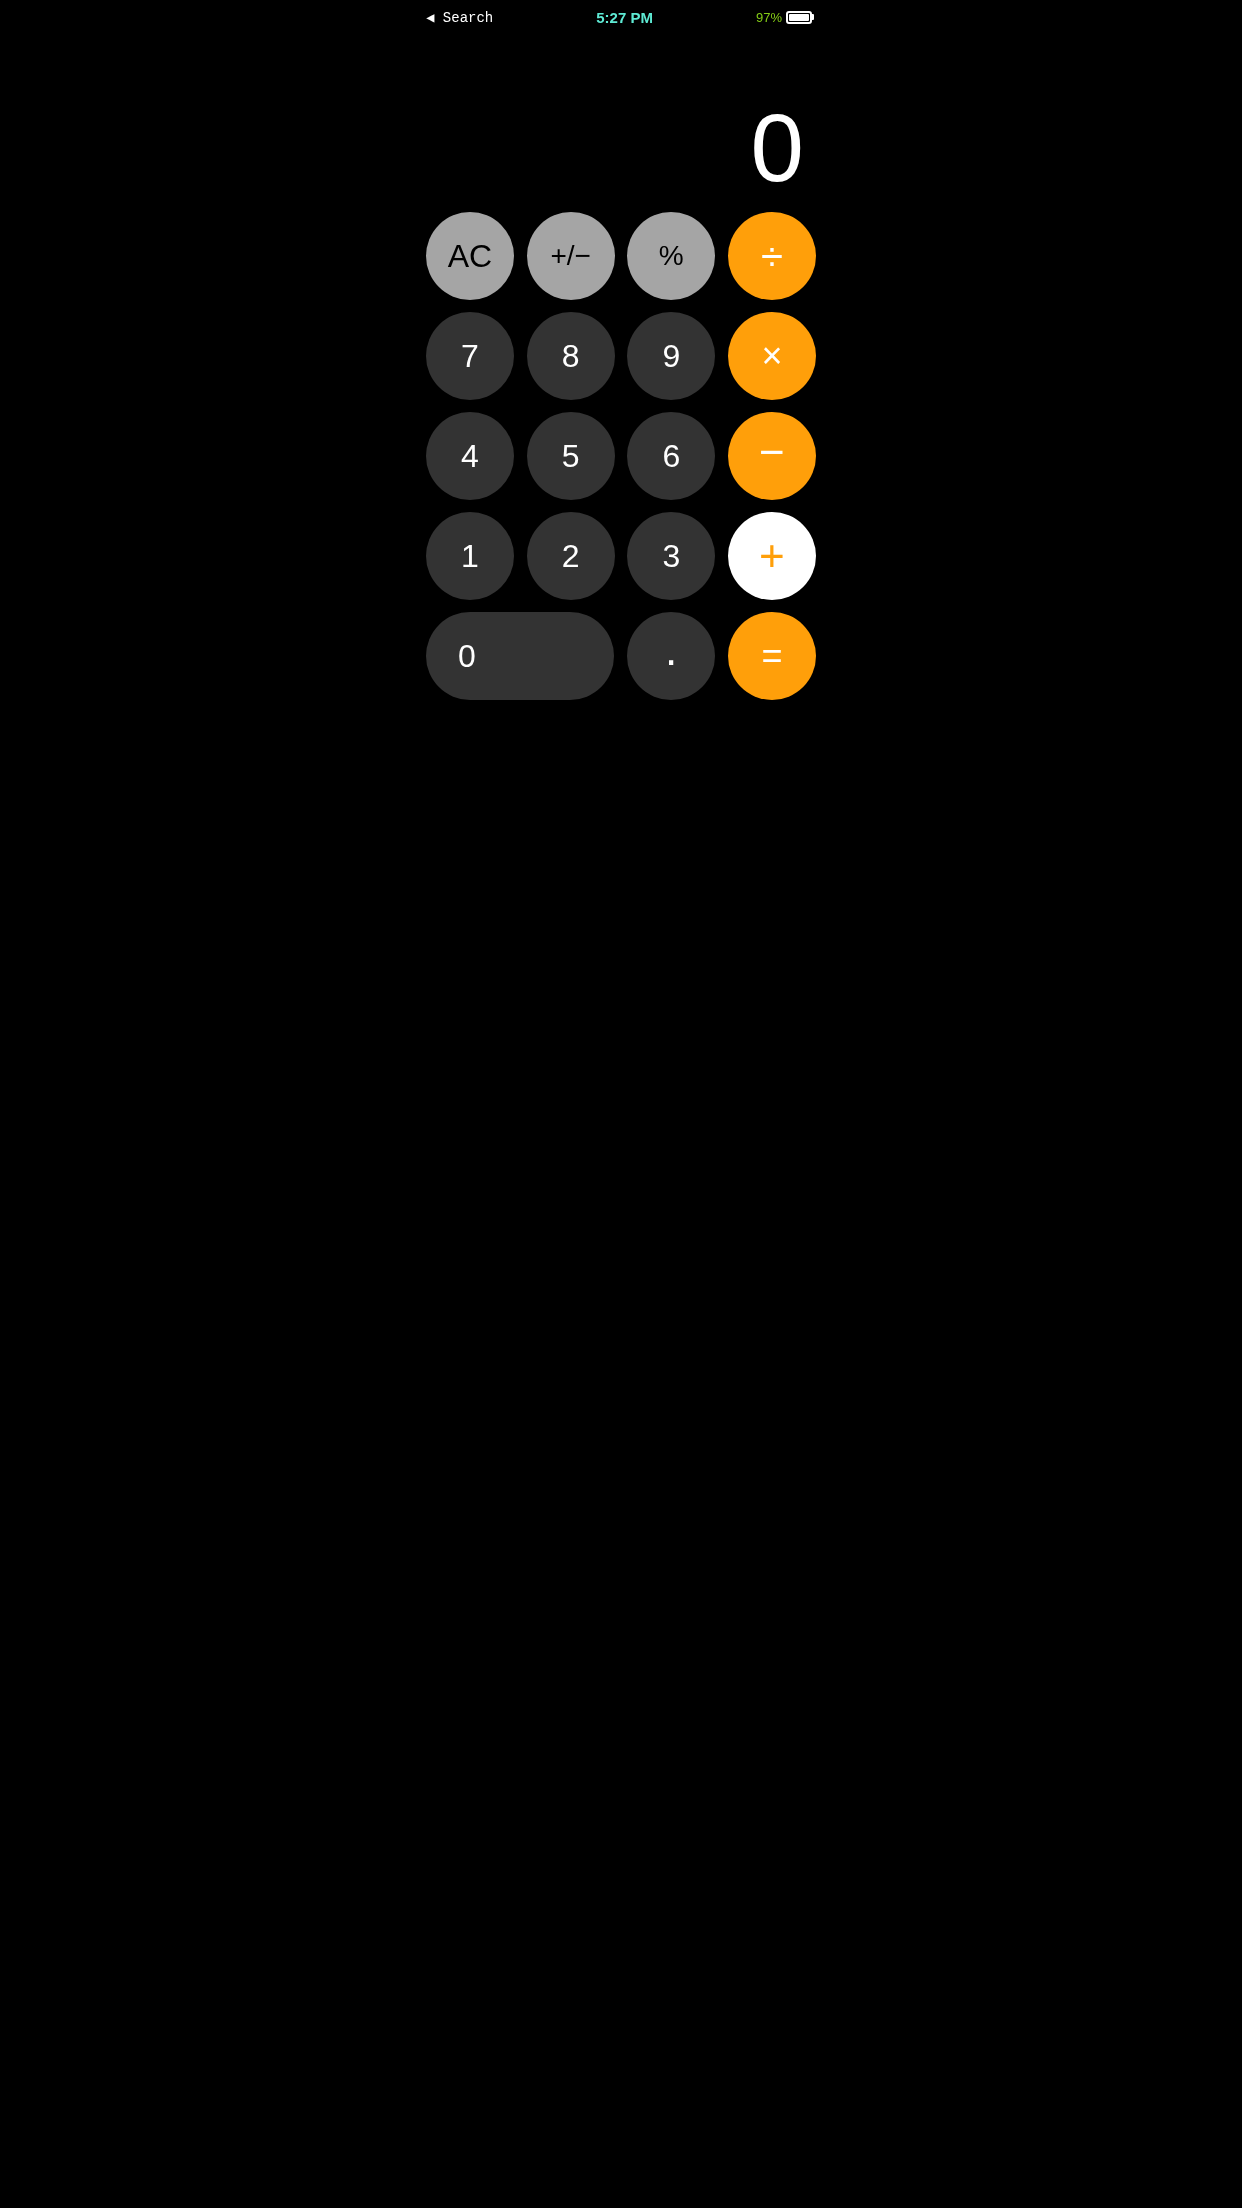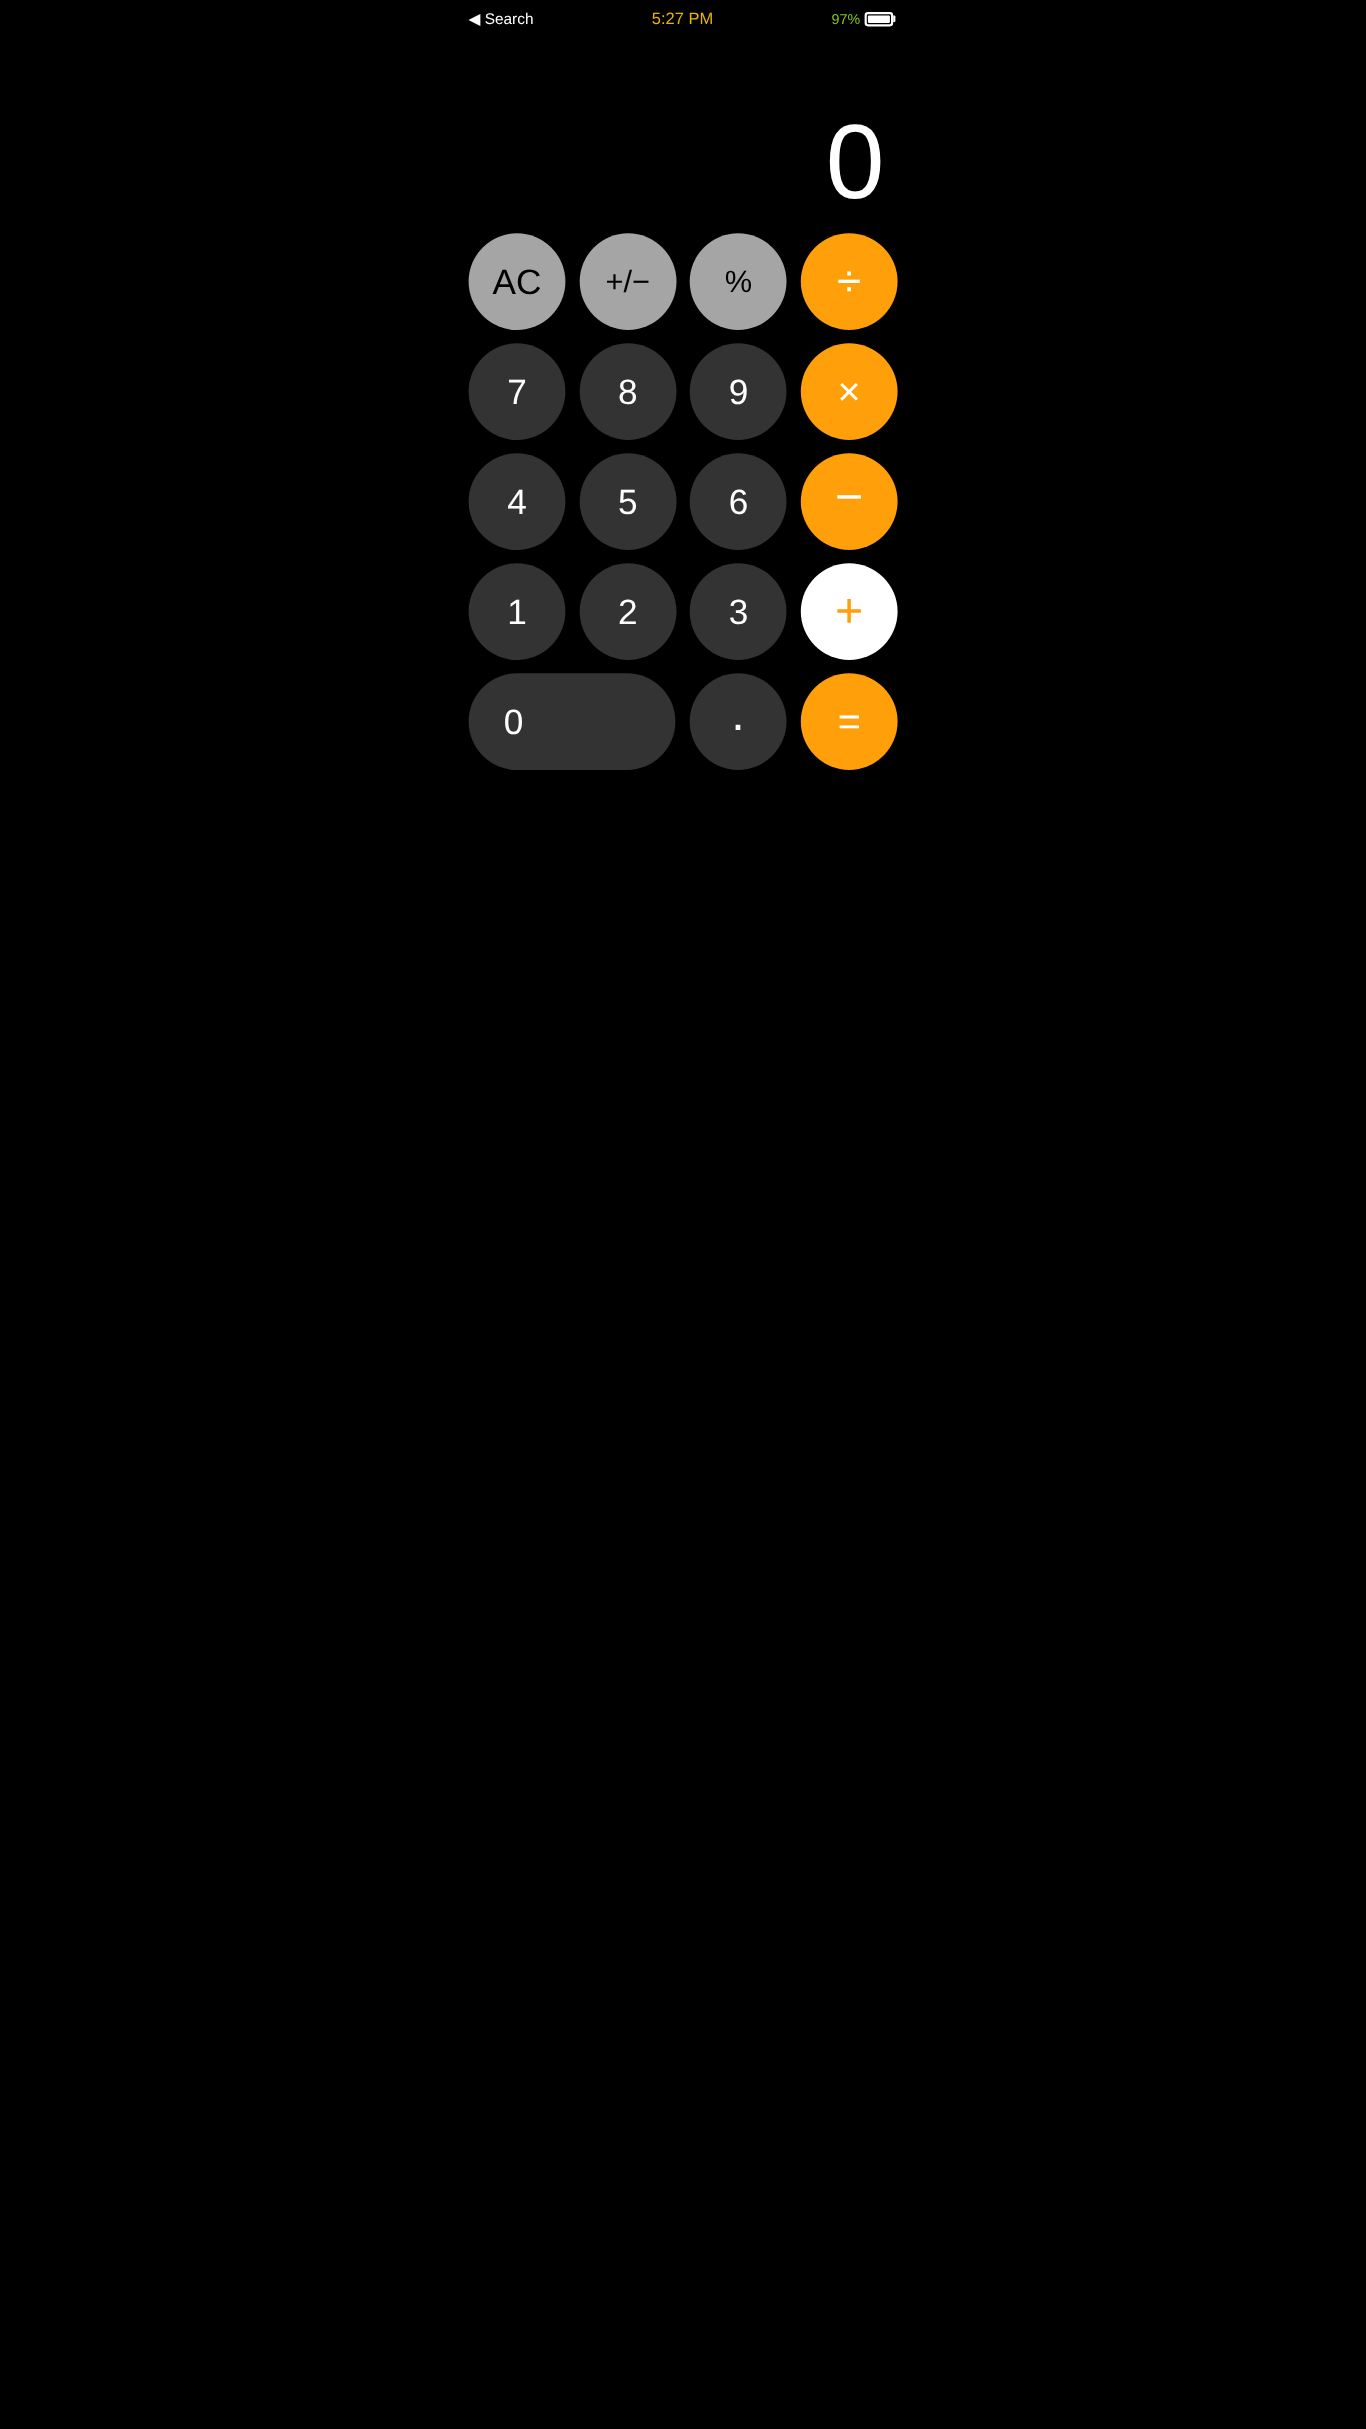--- a/index.html
+++ b/index.html
@@ -28,20 +28,21 @@
       height: 32px;
     }
 
     .status-left {
       display: flex;
       align-items: flex-start;
       gap: 6px;
       font-size: 14px;
       color: #000;
       font-weight: 500;
+      font-family: Liberation Mono, monospace;
     }
 
     .status-left span {
       color: #000;
     }
 
     .status-center {
       font-size: 14px;
       color: #000;
       font-weight: 500;
@@ -147,21 +148,21 @@
       border-radius: 50%;
     }
   </style>
 </head>
 <body>
 
 <div class="status-bar">
   <div class="status-left">
     <span style="font-size:14px;color:#fff;font-weight:500;">◀ Search</span>
   </div>
-  <div class="status-center" style="color:#eab308;font-weight:400;font-size:15px;">5:27 PM</div>
+  <div class="status-center" style="color:#5eead4;font-weight:700;font-size:15px;">5:27 PM</div>
   <div class="status-right">
     <span style="color:#84cc16;font-size:13px;">97%</span>
     <div style="display:inline-block;width:26px;height:13px;border:2px solid #fff;border-radius:3px;position:relative;">
       <div style="position:absolute;right:-4px;top:50%;transform:translateY(-50%);width:2px;height:6px;background:#fff;border-radius:0 1px 1px 0;"></div>
       <div style="position:absolute;left:1px;top:1px;bottom:1px;width:90%;background:#fff;border-radius:1px;"></div>
     </div>
   </div>
 </div>
 
 <div class="display">

